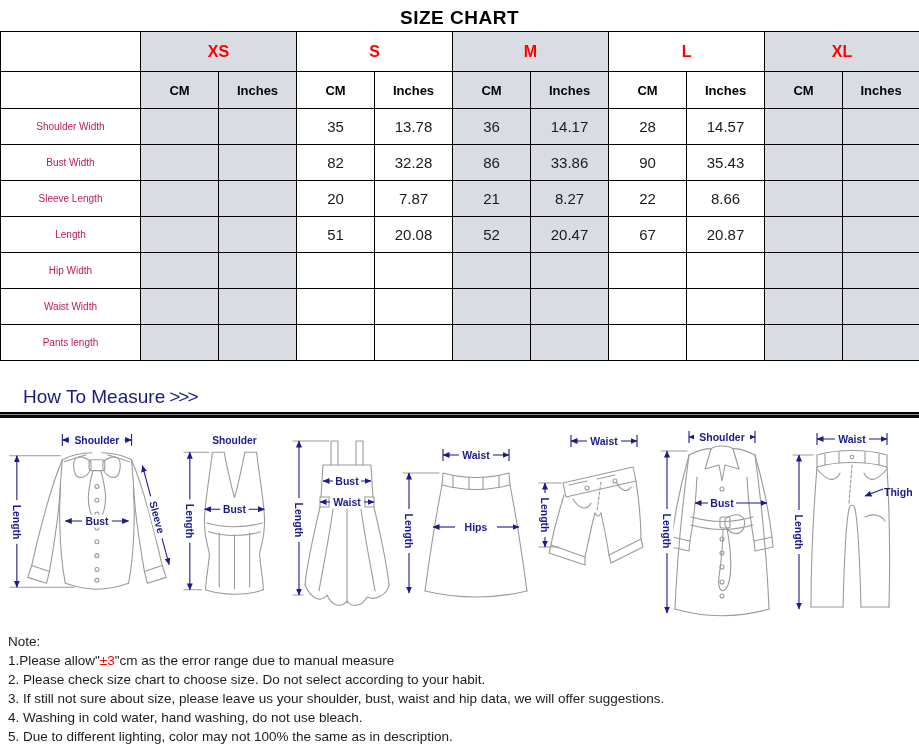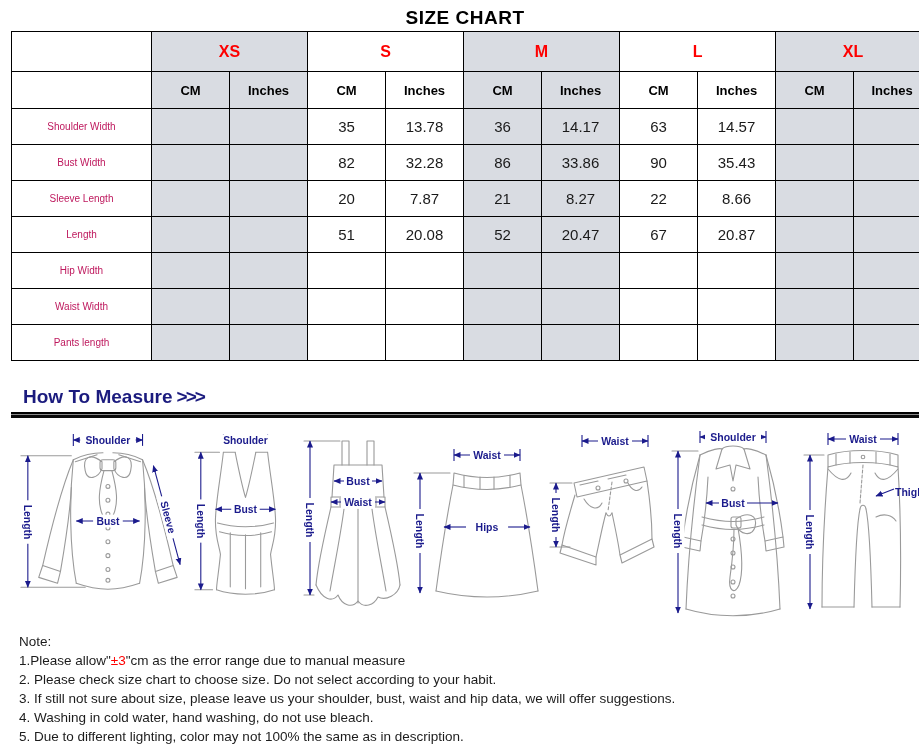--- a/index.html
+++ b/index.html
@@ -1,40 +1,40 @@
 <!DOCTYPE html>
 <html><head>
 <meta charset="utf-8">
 <style>
   * { box-sizing: border-box; margin: 0; padding: 0; }
   html,body { background:#fff; }
   body {
     width: 919px; height: 755px; overflow: hidden;
     font-family: "Liberation Sans", sans-serif; color:#111;
   }
-  .page { width:919px; height:711px; position:relative; background:#fff;padding-left:11px; }
+  .page { width:919px; height:711px; position:relative; background:#fff; }
 
   
   .title { text-align:center; padding-top:7px; font-size:19px; font-weight:bold; color:#000; letter-spacing:.5px; height:31px; }
 
   
   table.size-chart { border-collapse:collapse; table-layout:fixed; width:919px; }
   table.size-chart th, table.size-chart td {
     border:1px solid #000; text-align:center; vertical-align:middle; padding:0;
     background:#fff; overflow:hidden; white-space:nowrap;
   }
   table.size-chart .sh { background:#d9dce2; }
   tr.size-row th { height:40px; font-size:16px; font-weight:bold; color:#fe0000; }
   tr.size-row th.corner { background:#fff; }
   tr.unit-row th { height:37px; font-size:13px; font-weight:bold; color:#000; }
   tbody td { height:36px; font-size:15px; font-weight:normal; color:#1a1a1a; }
   tbody td.rl { font-size:10px; color:#be185d; }
 
   
-  .measure-head { margin:25px 0 0 12px; font-size:19px; font-weight:bold; color:#1b1b7e; height:23px; }
+  .measure-head { margin:25px 0 0 23px; font-size:19px; font-weight:normal; color:#1b1b7e; height:23px; }
   .measure-head .arrows { letter-spacing:-2px; margin-left:4px; }
   .divider { margin-top:3px; height:6px; width:919px;
     background: linear-gradient(to bottom, #000 0 2px, #888 2px 3px, #0a0a0a 3px 6px); }
 
   
   .diagrams { display:flex; align-items:flex-start;
     width:915px; margin:7px 0 0 3px; height:197px; }
   .garment path, .garment rect, .garment circle { fill:none; stroke:#9a9a9a; stroke-width:1.1; stroke-linejoin:round; stroke-linecap:round; }
   .dash { stroke-dasharray:3,2; }
   .dim line { stroke:#1b1b8c; stroke-width:1.1; }
@@ -91,21 +91,21 @@
     </thead>
     <tbody>
       <tr>
         <td class="rl">Shoulder Width</td>
         <td class="sh"></td>
         <td class="sh"></td>
         <td>35</td>
         <td>13.78</td>
         <td class="sh">36</td>
         <td class="sh">14.17</td>
-        <td>63</td>
+        <td>28</td>
         <td>14.57</td>
         <td class="sh"></td>
         <td class="sh"></td>
       </tr>
       <tr>
         <td class="rl">Bust Width</td>
         <td class="sh"></td>
         <td class="sh"></td>
         <td>82</td>
         <td>32.28</td>

